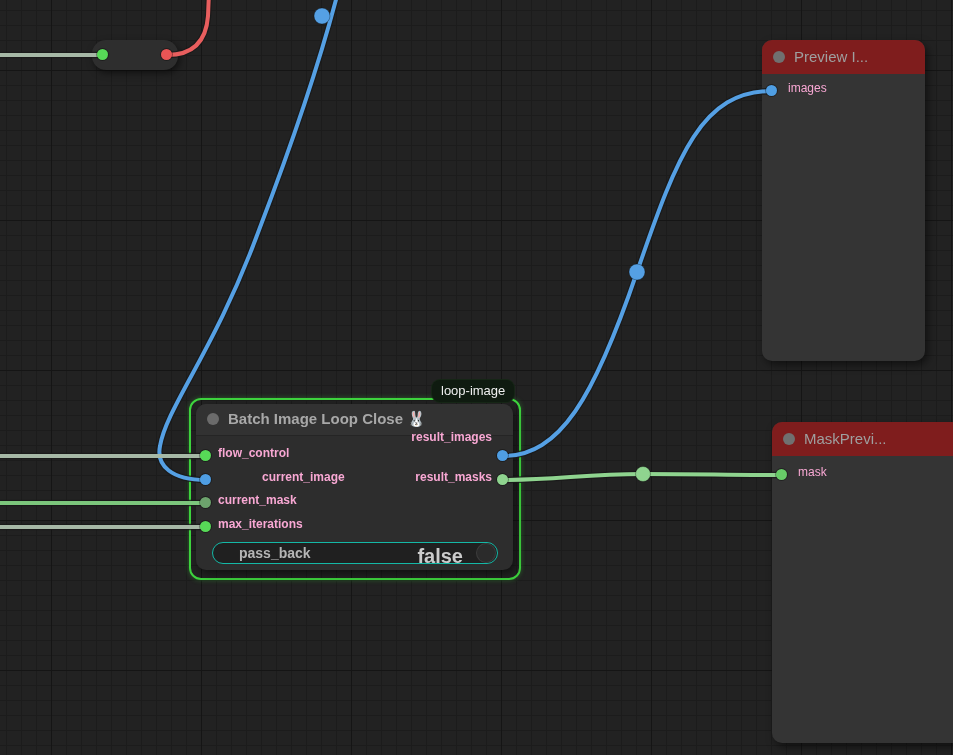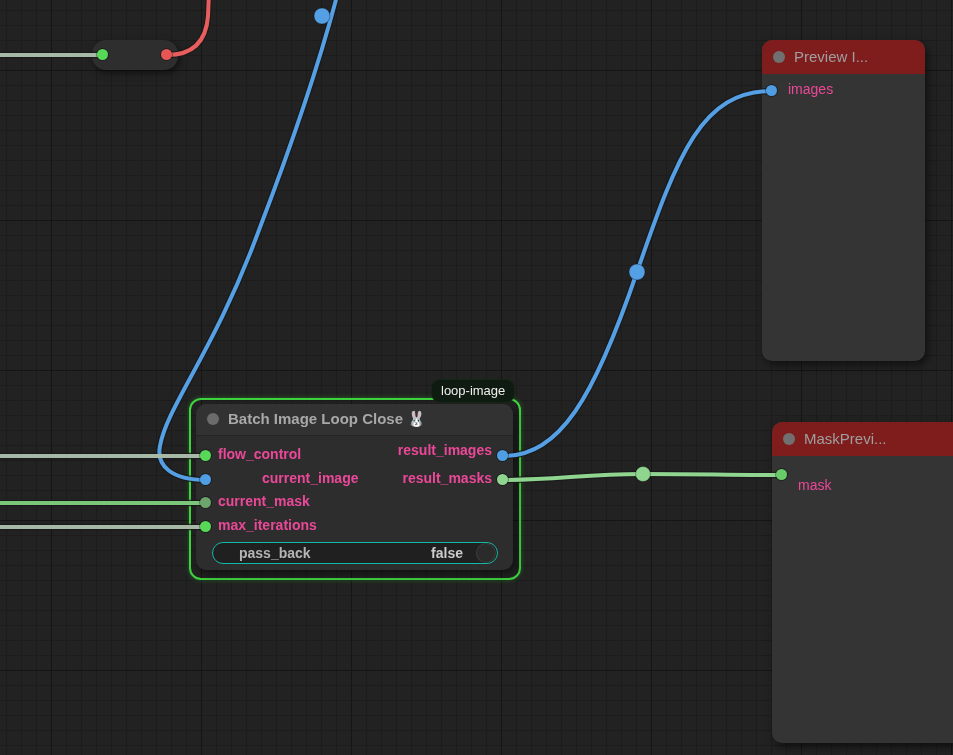--- a/index.html
+++ b/index.html
@@ -30,21 +30,21 @@
   }
   .node-title{
     position:absolute;left:32px;top:8px;
     font-size:15px;color:#9f9f9f;white-space:nowrap;
   }
   .collapse-dot{
     position:absolute;left:11px;top:11px;width:12px;height:12px;
     border-radius:50%;background:#707070;
   }
   .slot-label{
-    position:absolute;font-size:14px;color:#ec4899;white-space:nowrap;
+    position:absolute;font-size:12px;color:#f9a8d4;white-space:nowrap;
   }
   .port{
     position:absolute;width:11px;height:11px;border-radius:50%;
     box-shadow:0 0 0 1px rgba(0,0,0,.35);z-index:5;
   }
   .selection-outline{
     position:absolute;left:189px;top:398px;width:332px;height:182px;
     border:2px solid #3ed43e;border-radius:12px;box-sizing:border-box;
     box-shadow:0 0 5px rgba(62,212,62,.35);z-index:1;
   }
@@ -59,21 +59,21 @@
   }
   .widget{
     position:absolute;left:16px;top:138px;width:286px;height:22px;
     border:1px solid #14b8a6;border-radius:12px;background:#202020;
     box-sizing:border-box;
   }
   .widget-name{
     position:absolute;left:26px;top:2px;font-size:14px;color:#b5b5b5;
   }
   .widget-value{
-    position:absolute;right:34px;top:2px;font-size:14px;color:#cccccc;
+    position:absolute;right:34px;top:2px;font-size:20px;color:#cccccc;
   }
   .widget-knob{
     position:absolute;right:2px;top:1px;width:18px;height:18px;border-radius:50%;
     background:#2b2b2b;box-shadow:0 0 0 1px #3c3c3c;
   }
   .preview-node{left:762px;top:40px;width:163px;height:321px;}
   .mask-node{left:772px;top:422px;width:163px;height:321px;padding-left:32px;}
   .collapsed-node{
     left:92px;top:40px;width:86px;height:30px;border-radius:14px;
     background:#2e2e2e;box-shadow:2px 3px 7px rgba(0,0,0,.5);
@@ -90,21 +90,21 @@
 
   <div class="node batch-node">
     <div class="node-header">
       <span class="collapse-dot"></span>
       <span class="node-title">Batch Image Loop Close 🐰</span>
     </div>
     <span class="slot-label" style="left:22px;top:42px;">flow_control</span>
     <span class="slot-label" style="left:34px;top:66px;margin-left:32px;">current_image</span>
     <span class="slot-label" style="left:22px;top:89px;">current_mask</span>
     <span class="slot-label" style="left:22px;top:113px;">max_iterations</span>
-    <span class="slot-label" style="right:21px;top:38px;">result_images</span>
+    <span class="slot-label" style="right:21px;top:26px;">result_images</span>
     <span class="slot-label" style="right:21px;top:66px;">result_masks</span>
     <div class="widget">
       <span class="widget-name">pass_back</span>
       <span class="widget-value">false</span>
       <span class="widget-knob"></span>
     </div>
   </div>
 
   <div class="node preview-node">
     <div class="node-header">
@@ -112,21 +112,21 @@
       <span class="node-title">Preview I...</span>
     </div>
     <span class="slot-label" style="left:26px;top:41px;">images</span>
   </div>
 
   <div class="node mask-node">
     <div class="node-header">
       <span class="collapse-dot"></span>
       <span class="node-title">MaskPrevi...</span>
     </div>
-    <span class="slot-label" style="left:26px;top:43px;margin-top:12px;">mask</span>
+    <span class="slot-label" style="left:26px;top:43px;">mask</span>
   </div>
 
   <div class="badge">loop-image</div>
 
   <svg class="wires" width="953" height="755" viewBox="0 0 953 755">
 
     <g stroke="#191919" stroke-width="6.5" fill="none" opacity="0.8">
       <path d="M-6,55 L103,55"></path>
       <path d="M167,55 C190,55 206,44 208,16 L209,-8"></path>
       <path d="M338,-8 C323,50 295,136 259,230 C215,350 167,406 160,446 C156,466 172,480 206,480"></path>

